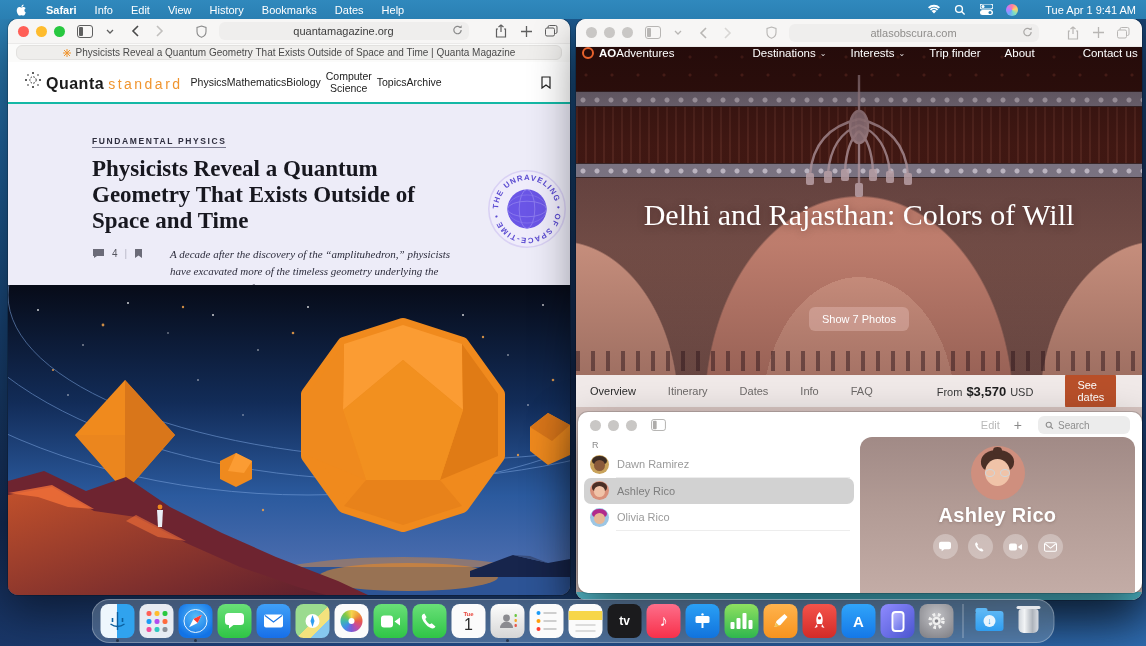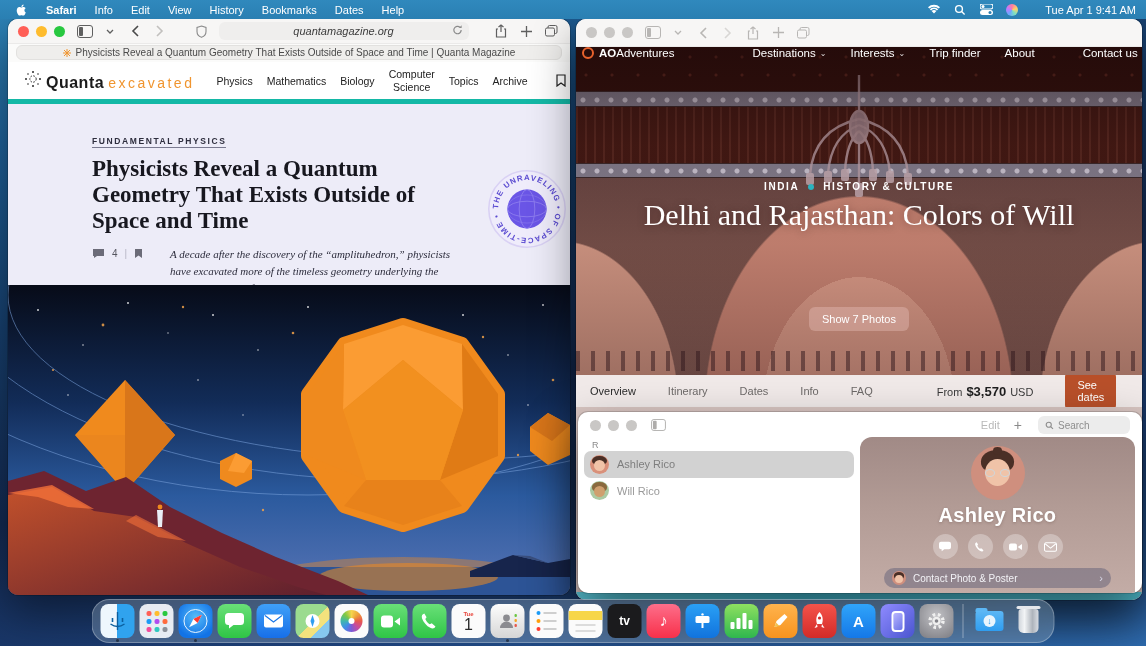--- a/index.html
+++ b/index.html
@@ -28,33 +28,33 @@
     box-shadow:0 18px 45px rgba(0,0,0,.45), 0 0 0 1px rgba(0,0,0,.18); background:#fff; }
   .stoolbar { height:25px; background:#f7f6f5; display:flex; align-items:center; padding:0 10px; gap:7px; border-bottom:1px solid #ebeae9; }
   .stoolbar.tall { height:28px; }
   .lights { display:flex; gap:7px; margin-right:4px; }
   .lights i { width:11px; height:11px; border-radius:50%; display:block; }
   .l-red{background:#ff5f57}.l-yel{background:#febc2e}.l-grn{background:#28c840}
   .lights.inactive i { background:#c9c7c5; }
   .tbico { color:#5f5f5f; display:flex; align-items:center; justify-content:center; width:18px; height:18px; }
   .tbico.dim { color:#c2c0be; }
   .tbico svg { display:block; }
-  .urlwrap { flex:1; display:flex; align-items:center; justify-content:center; gap:8px;font-style:italic; }
+  .urlwrap { flex:1; display:flex; align-items:center; justify-content:center; gap:8px; }
   .urlfield { width:250px; height:18px; background:#efeeed; border-radius:6px;
     display:flex; align-items:center; justify-content:center; position:relative;
     font-size:11px; color:#3c3c3c; }
   .urlfield .reload { position:absolute; right:6px; top:2px; color:#8a8a8a; }
   .tabbar { height:18px; background:#fbfbfa; padding:1px 8px 3px; }
   .tabpill { height:15px; background:#efeeec; border:1px solid #e2e1df; border-radius:6px;
     display:flex; align-items:center; justify-content:center; gap:5px; font-size:10px; color:#4a4a4a; }
 
   
   #winL { left:8px; top:19px; width:562px; height:576px; display:flex; flex-direction:column; }
-  #qnav { height:42px; background:#fff; border-bottom:5px solid #14b8a6;
-    display:flex; align-items:center; padding:0 16px; gap:14px; }
+  #qnav { height:42px; background:#fff; border-bottom:2px solid #14b8a6;
+    display:flex; align-items:center; padding:0 16px; }
   #qnav .brand { display:flex; align-items:baseline; gap:4px; margin-right:8px; }
   .q-bold { font-weight:bold; font-size:16px; letter-spacing:.5px; color:#1b1b1b; }
   .q-light { font-size:14px; letter-spacing:2.5px; color:#f0952f; }
   #qnav .qlink { font-size:10.5px; color:#222; }
   #qnav .qlink.two { width:56px; text-align:center; line-height:1.15; }
   #qnav .flex1 { flex:1; }
   #qnav .qico { color:#222; width:16px; display:flex; justify-content:center; }
   #qarticle { height:181px; background:#edecf8; position:relative; padding:26px 0 0 84px; }
   .kicker { display:inline-block; font-size:8.5px; font-weight:bold; letter-spacing:1.6px;
     color:#2e2e3e; border-bottom:1px solid #7a7a90; padding-bottom:1px; }
@@ -341,21 +341,21 @@
             <circle cx="9" cy="16" r="1"></circle>
             <circle cx="2" cy="9" r="1"></circle>
             <circle cx="16" cy="9" r="1"></circle>
             <circle cx="4" cy="4" r=".8"></circle>
             <circle cx="14" cy="4" r=".8"></circle>
             <circle cx="4" cy="14" r=".8"></circle>
             <circle cx="14" cy="14" r=".8"></circle>
           </g>
         </svg>
       <span class="q-bold">Quanta</span>
-        <span class="q-light">excavated</span>
+        <span class="q-light">standard</span>
     </span>
     <span class="qlink">Physics</span>
     <span class="qlink">Mathematics</span>
     <span class="qlink">Biology</span>
     <span class="qlink two">Computer Science</span>
     <span class="qlink">Topics</span>
     <span class="qlink">Archive</span>
     <span class="flex1"></span>
     <span class="qico">
         <svg width="10" height="13" viewBox="0 0 10 13">
@@ -510,20 +510,34 @@
     <span class="tbico dim">
         <svg width="8" height="12" viewBox="0 0 8 12">
           <path d="M7 1 2 6l5 5" fill="none" stroke="#b8b6b4" stroke-width="1.6"></path>
         </svg>
       </span>
     <span class="tbico dim">
         <svg width="8" height="12" viewBox="0 0 8 12">
           <path d="M1 1l5 5-5 5" fill="none" stroke="#d8d6d4" stroke-width="1.6"></path>
         </svg>
       </span>
+    <div class="urlwrap">
+      <span class="tbico dim">
+          <svg width="11" height="13" viewBox="0 0 11 13">
+            <path d="M5.5 1 10 2.5v4c0 3-2 5-4.5 5.8C3 11.5 1 9.5 1 6.5v-4z" fill="none" stroke="#b8b6b4" stroke-width="1.1"></path>
+          </svg>
+        </span>
+      <div class="urlfield" style="color:#8f8d8b">
+        <span>atlasobscura.com</span>
+        <span class="reload"><svg width="11" height="12" viewBox="0 0 12 12">
+              <path d="M10 6a4 4 0 1 1-1.2-2.8" fill="none" stroke="#aaa8a6" stroke-width="1.3"></path>
+              <path d="M10.5 0.8v3h-3z" fill="#aaa8a6"></path>
+            </svg></span>
+      </div>
+    </div>
     <span class="tbico dim">
         <svg width="12" height="14" viewBox="0 0 12 14">
           <path d="M6 1v7M3.5 3 6 1l2.5 2" fill="none" stroke="#b8b6b4" stroke-width="1.2"></path>
           <path d="M3 5H1.5v8h9V5H9" fill="none" stroke="#b8b6b4" stroke-width="1.2"></path>
         </svg>
       </span>
     <span class="tbico dim">
         <svg width="11" height="11" viewBox="0 0 11 11">
           <path d="M5.5 0v11M0 5.5h11" stroke="#b8b6b4" stroke-width="1.3"></path>
         </svg>
@@ -579,25 +593,20 @@
           <span>Interests</span>
           <span class="chev">⌄</span>
         </span>
       <span class="aolink">Trip finder</span>
       <span class="aolink">About</span>
       <span class="flex1"></span>
       <span class="aolink">
           <span>Contact us</span>
         </span>
     </div>
-    <div id="crumb">
-      <span>INDIA</span>
-      <span class="dot" style="background: rgb(43, 179, 192);"></span>
-      <span>HISTORY &amp; CULTURE</span>
-    </div>
     <div id="aheadline">Delhi and Rajasthan: Colors of Will</div>
     <div id="photosBtn">Show 7 Photos</div>
   </div>
 
   <div id="stickybar">
     <span class="tab active">Overview</span>
     <span class="tab">Itinerary</span>
     <span class="tab">Dates</span>
     <span class="tab">Info</span>
     <span class="tab">FAQ</span>
@@ -634,33 +643,40 @@
     <span class="searchfield">
       <svg width="9" height="9" viewBox="0 0 12 12">
           <circle cx="5" cy="5" r="3.4" fill="none" stroke="#8e8e8e" stroke-width="1.5"></circle>
           <line x1="7.6" y1="7.6" x2="10.6" y2="10.6" stroke="#8e8e8e" stroke-width="1.5"></line>
         </svg>
       <span>Search</span>
     </span>
   </div>
   <div id="clist">
     <div class="secletter">R</div>
+    <div class="crow sep">
+      <span class="avatar" style="background: rgb(201, 163, 91);">
+          <span class="hair" style="background: rgb(58, 42, 34);"></span>
+          <span class="head" style="background: rgb(138, 90, 58);"></span>
+        </span>
+      <span class="nm">Dawn Ramirez</span>
+    </div>
     <div class="crow selected">
       <span class="avatar" style="background: rgb(217, 144, 122);">
           <span class="hair" style="background: rgb(74, 47, 38);"></span>
           <span class="head" style="background: rgb(240, 195, 168);"></span>
         </span>
       <span class="nm" style="color:#7e7e7e">Ashley Rico</span>
     </div>
-    <div class="crow">
-      <span class="avatar" style="background: rgb(171, 202, 162);">
-          <span class="hair" style="background: rgb(138, 106, 62);"></span>
-          <span class="head" style="background: rgb(207, 160, 110);"></span>
-        </span>
-      <span class="nm">Will Rico</span>
+    <div class="crow sep">
+      <span class="avatar" style="background: rgb(156, 198, 228);">
+          <span class="hair" style="background: rgb(177, 42, 140);"></span>
+          <span class="head" style="background: rgb(231, 183, 149);"></span>
+        </span>
+      <span class="nm">Olivia Rico</span>
     </div>
   </div>
   <div id="cdetail">
     <div class="bigav">
       <span class="ring" style="background: rgb(207, 143, 126);"></span>
       <span class="hair" style="background: rgb(74, 47, 38);"></span>
       <span class="bun" style="background: rgb(74, 47, 38);"></span>
       <span class="head" style="background: rgb(240, 195, 168);"></span>
       <span class="gl l"></span>
         <span class="gl r"></span>
@@ -682,28 +698,20 @@
             <rect x="0" y="1" width="11" height="10" rx="2.5" fill="#fff"></rect>
             <path d="M12 6l6-4v8z" fill="#fff"></path>
           </svg>
         </span>
       <span class="act">
           <svg width="13" height="10" viewBox="0 0 18 13">
             <rect x="0.7" y="0.7" width="16.6" height="11.6" rx="2" fill="none" stroke="#fff" stroke-width="1.4"></rect>
             <path d="M1.5 2 9 8l7.5-6" fill="none" stroke="#fff" stroke-width="1.4"></path>
           </svg>
         </span>
-    </div>
-    <div class="posterrow">
-      <span class="avatar mini" style="background: rgb(207, 143, 126);">
-          <span class="hair" style="background: rgb(74, 47, 38);"></span>
-          <span class="head" style="background: rgb(240, 195, 168);"></span>
-        </span>
-      <span class="flex1">Contact Photo &amp; Poster</span>
-      <span class="pchev">›</span>
     </div>
 
   </div>
 </div>
 
 <div id="dock">
   <div class="di ic-finder" title="Finder">
     <svg width="22" height="20" viewBox="0 0 22 20">
         <path d="M11 1v18" stroke="#0b5f9e" stroke-width="1.4"></path>
         <path d="M6 7v4M16 7v4" stroke="#0b5f9e" stroke-width="1.6"></path>

